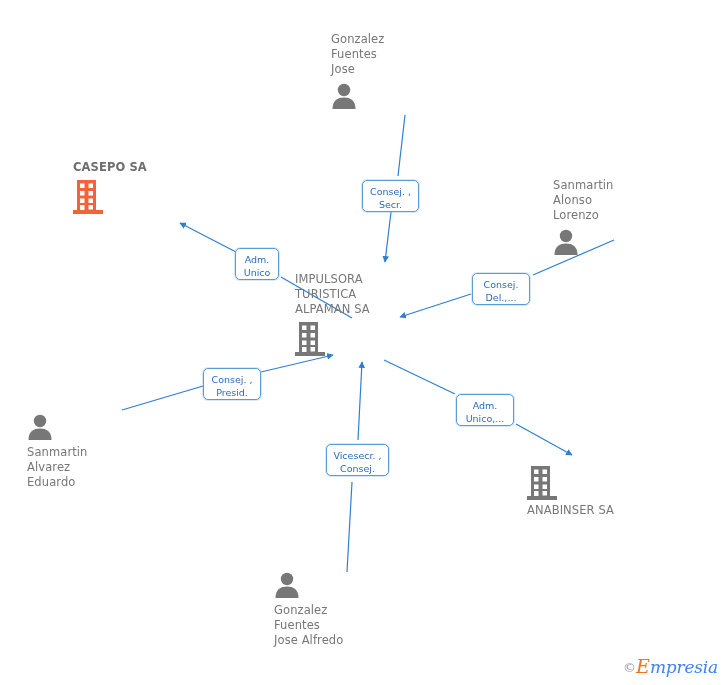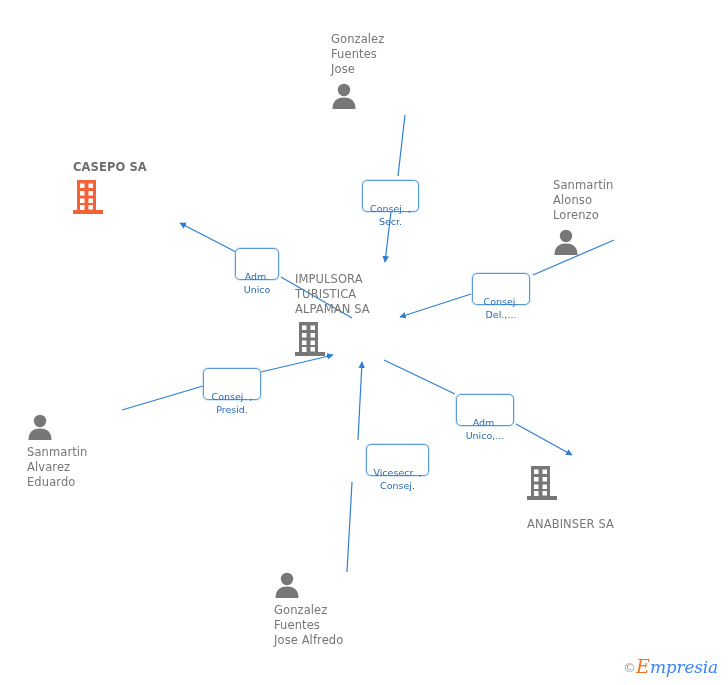--- a/index.html
+++ b/index.html
@@ -51,21 +51,21 @@
   .rel {
     position: absolute;
     box-sizing: border-box;
     background: #ffffff;
     border: 1px solid #5b9bd5;
     border-radius: 5px;
     color: #2b6cb8;
     font-size: 9.5px;
     text-align: center;
     line-height: 13px;
-    padding: 21px 2px 3px 2px;
+    padding: 4px 2px 3px 2px;
     white-space: pre-line;
     box-shadow: 0 0 0 1px rgba(140,190,235,0.35);
   }
 
   
   #watermark {
     position: absolute;
     right: 10px;
     bottom: 8px;
     font-size: 15px;
@@ -180,21 +180,21 @@
         <rect x="7" y="3.5" width="4.5" height="4.5" fill="#ffffff"></rect>
         <rect x="15.5" y="3.5" width="4.5" height="4.5" fill="#ffffff"></rect>
         <rect x="7" y="11" width="4.5" height="4.5" fill="#ffffff"></rect>
         <rect x="15.5" y="11" width="4.5" height="4.5" fill="#ffffff"></rect>
         <rect x="7" y="18.5" width="4.5" height="4.5" fill="#ffffff"></rect>
         <rect x="15.5" y="18.5" width="4.5" height="4.5" fill="#ffffff"></rect>
         <rect x="7" y="25" width="4.5" height="5" fill="#ffffff"></rect>
         <rect x="15.5" y="25" width="4.5" height="4.5" fill="#ffffff"></rect>
       </svg>
     </div>
-    <div class="label" style="margin-top:17px;">ANABINSER SA</div>
+    <div class="label" style="margin-top:3px;">ANABINSER SA</div>
   </div>
 
   <div class="node" style="left:406px; top:32px;">
     <div class="label">Gonzalez
 Fuentes
 Jose</div>
     <div class="glyph" style="margin-top:6px;">
       <svg width="26" height="26" viewBox="0 0 26 26" xmlns="http://www.w3.org/2000/svg">
         <circle cx="13" cy="7" r="6.2" fill="#777777"></circle>
         <path d="M 1.5 26 C 1.5 17.5 6.5 14.5 13 14.5 C 19.5 14.5 24.5 17.5 24.5 26 Z" fill="#777777"></path>
@@ -243,21 +243,21 @@
 
   <div class="rel" style="left:362px; top:180px; width:57px; height:32px;">Consej. ,
 Secr.</div>
 
   <div class="rel" style="left:472px; top:273px; width:58px; height:32px;">Consej.
 Del.,...</div>
 
   <div class="rel" style="left:203px; top:368px; width:58px; height:32px;">Consej. ,
 Presid.</div>
 
-  <div class="rel" style="left:326px; top:444px; width:63px; height:32px;margin-left:40px;">Vicesecr. ,
+  <div class="rel" style="left:326px; top:444px; width:63px; height:32px;">Vicesecr. ,
 Consej.</div>
 
   <div class="rel" style="left:456px; top:394px; width:58px; height:32px;">Adm.
 Unico,...</div>
 
   <div id="watermark">
     <span class="c">©</span><span class="e">E</span><span class="rest">mpresia</span>
   </div>
 
 </div>

